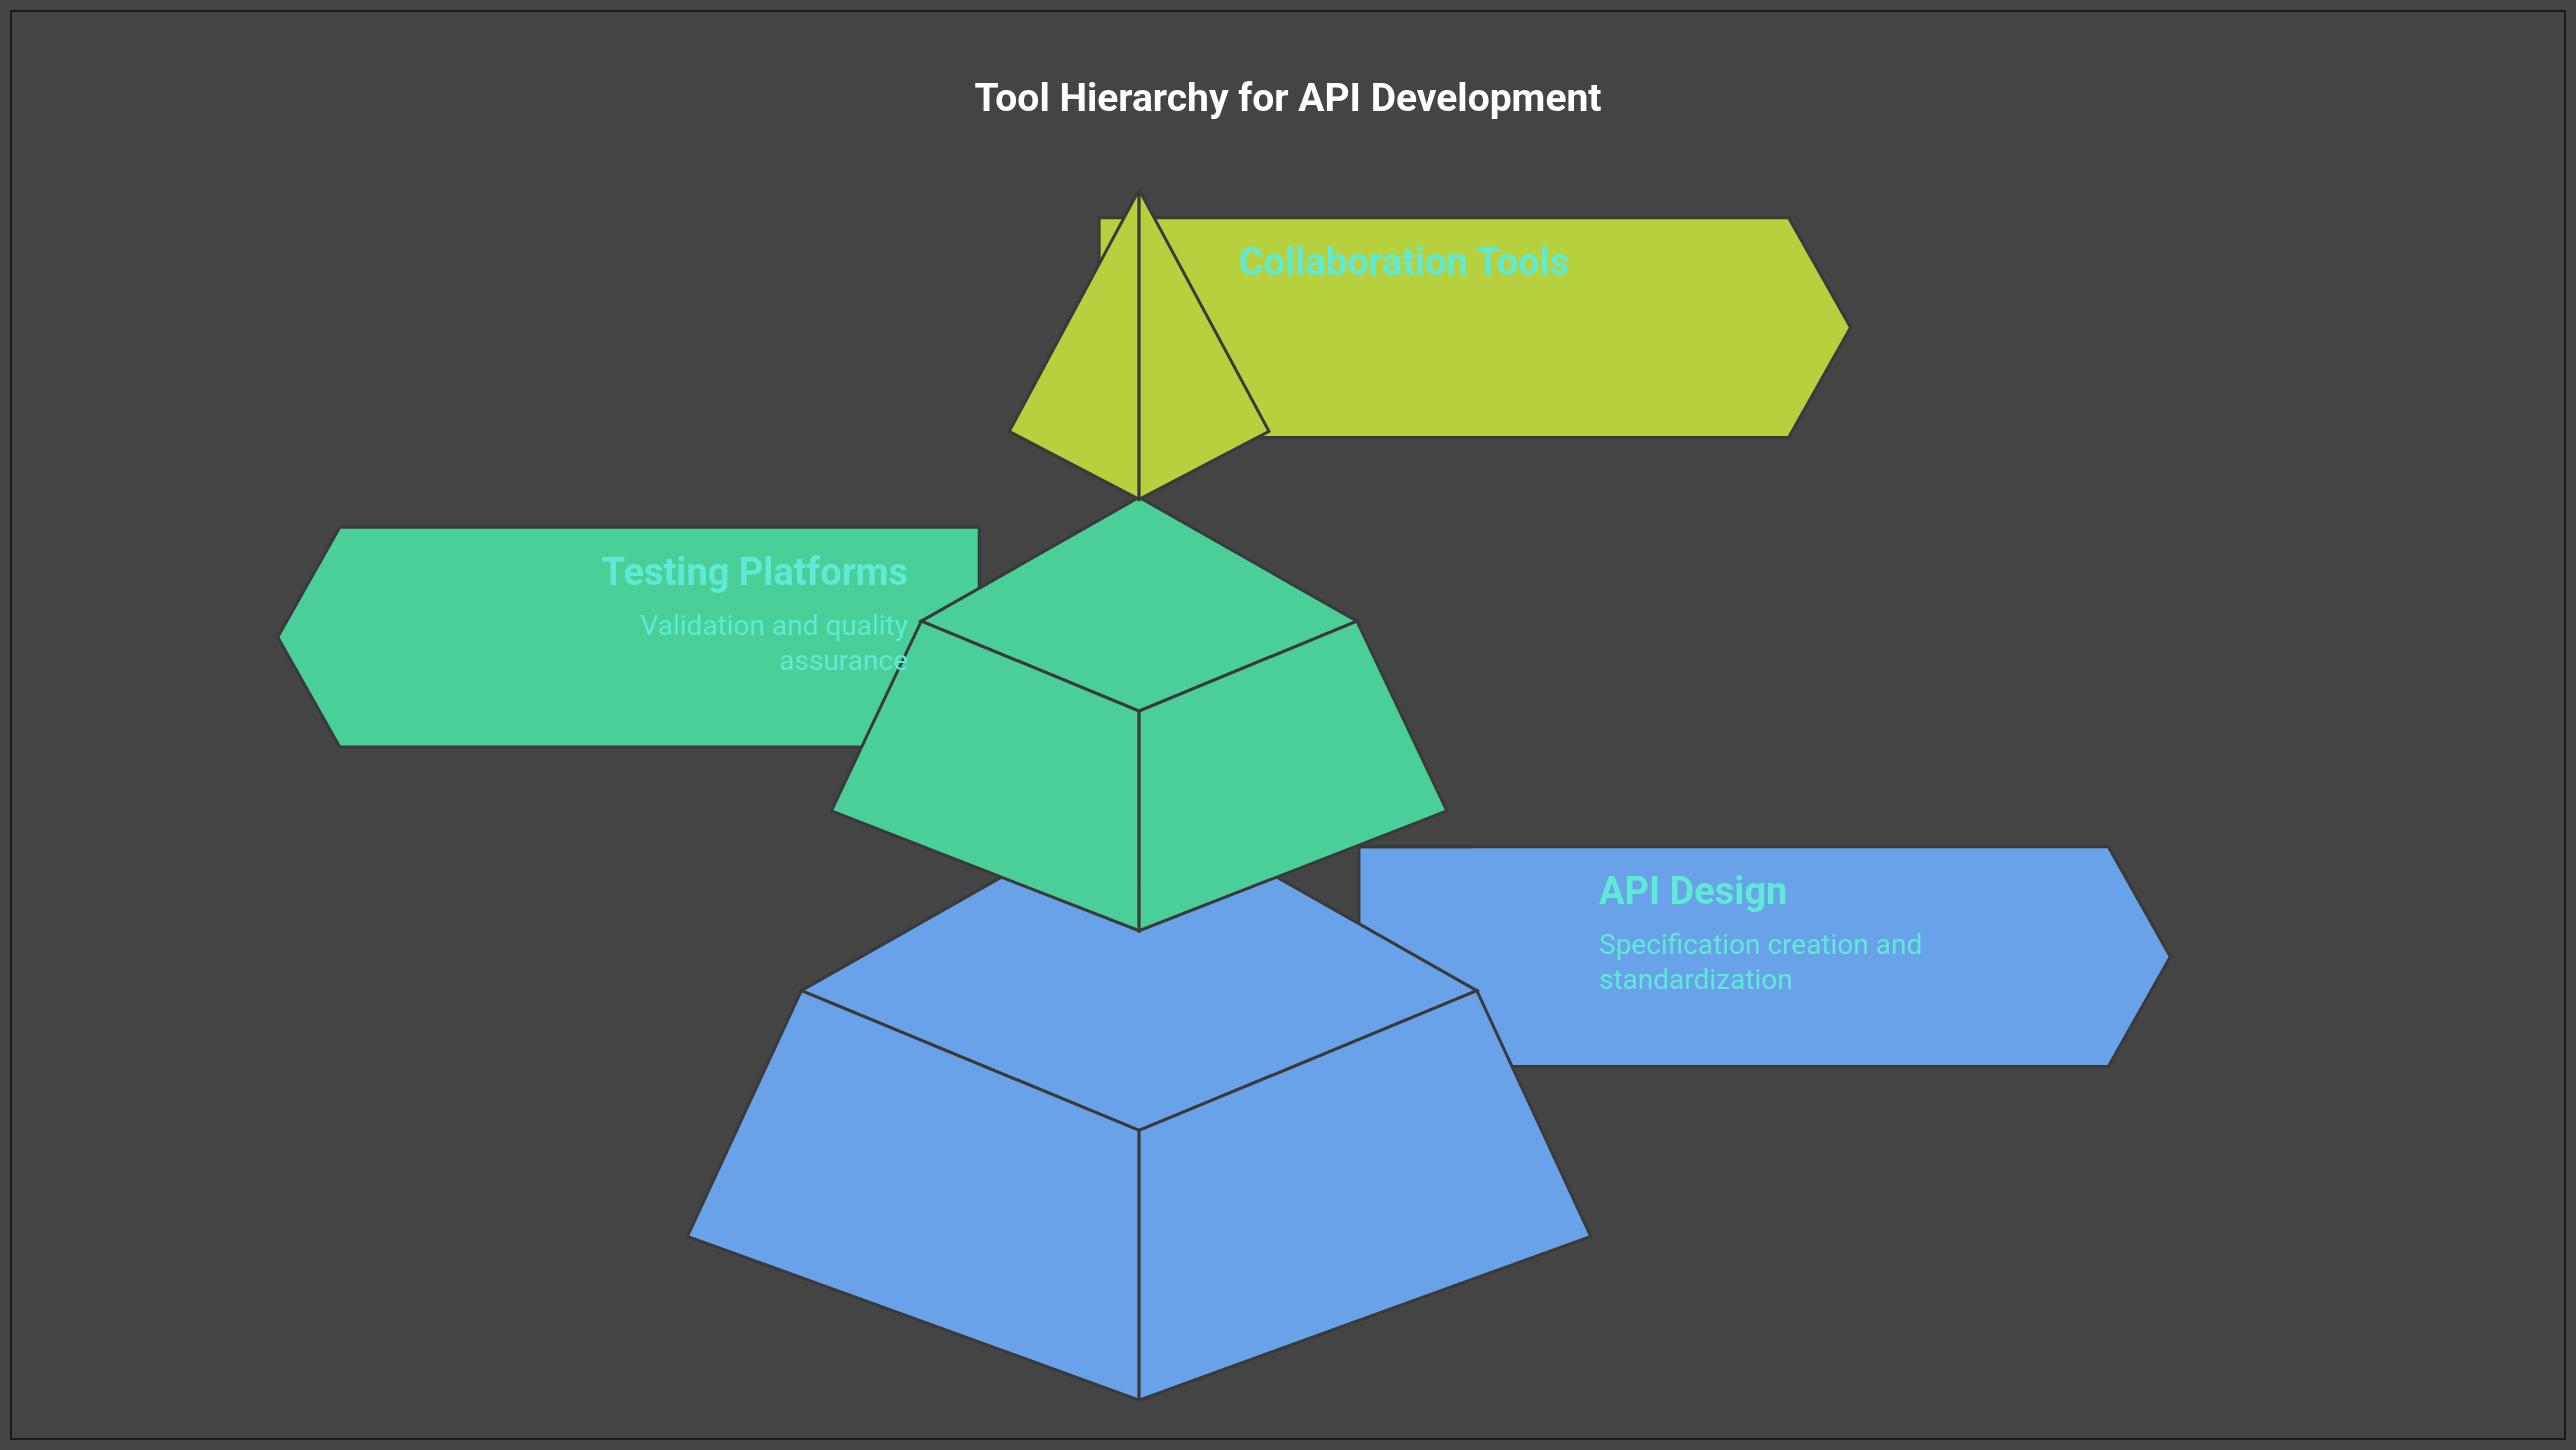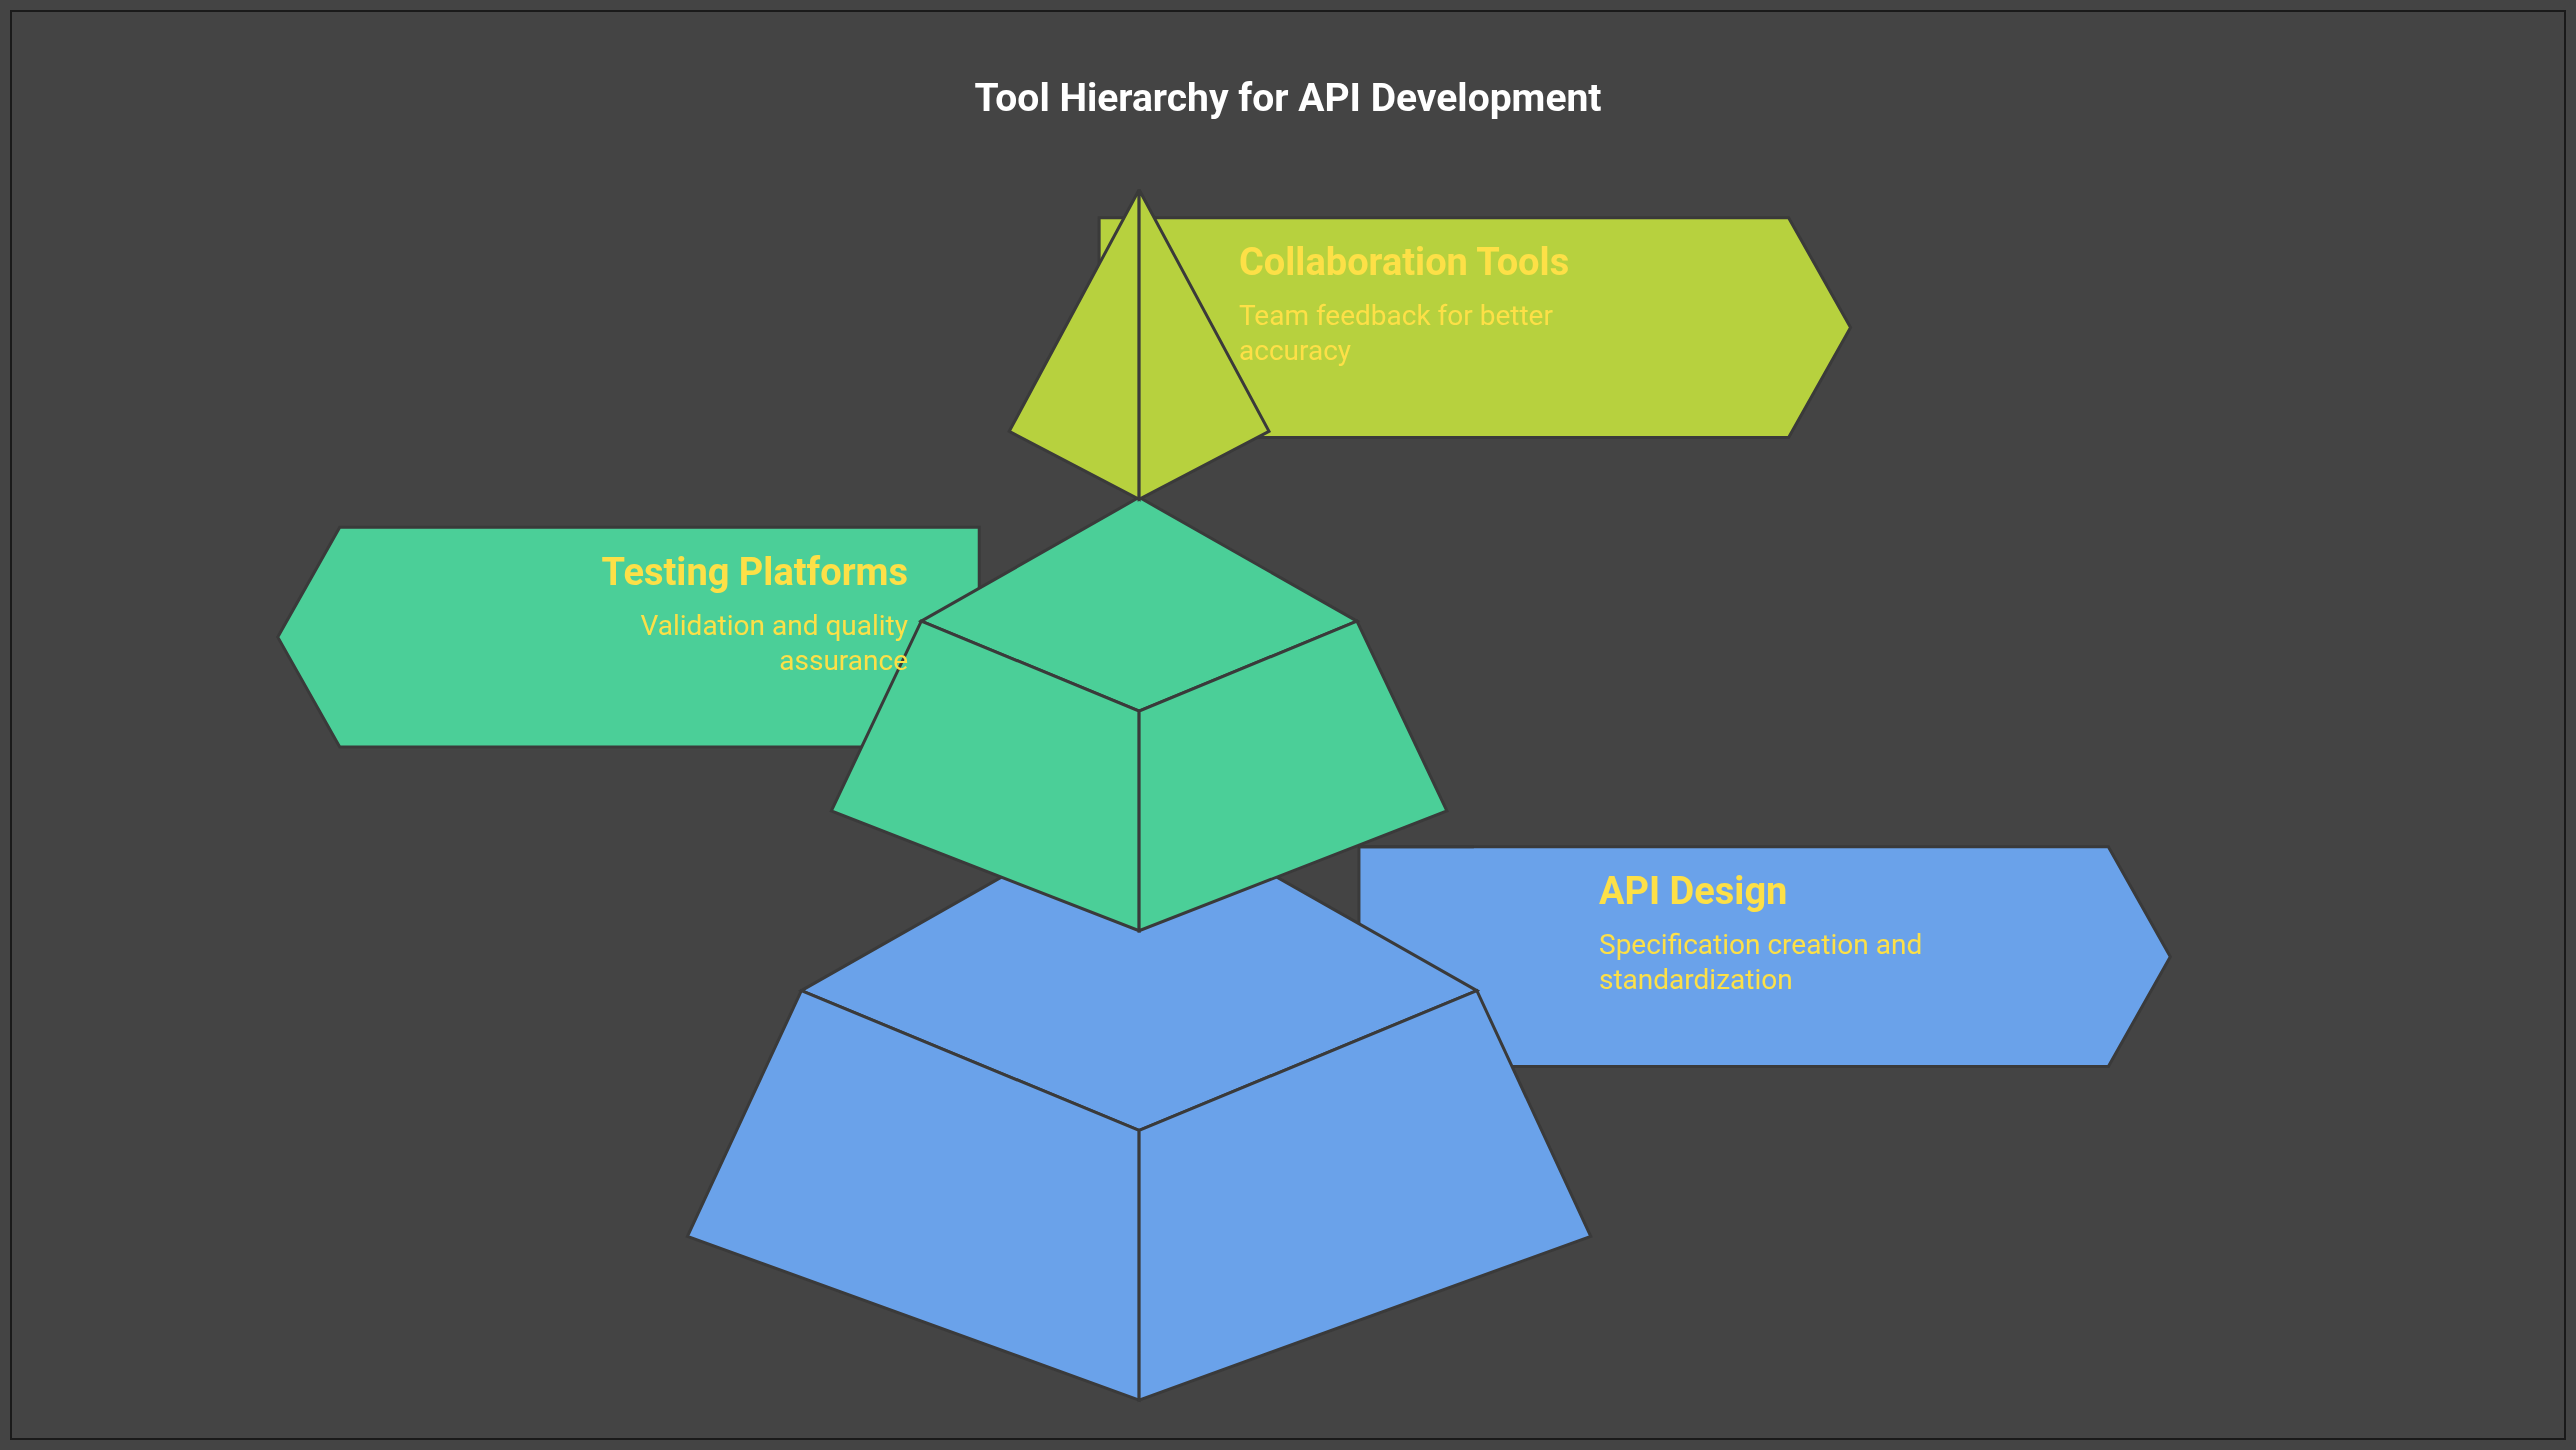--- a/index.html
+++ b/index.html
@@ -27,21 +27,21 @@
     margin-top: 23px;
   }
   .stage {
     position: absolute;
     inset: 0;
   }
   svg { position: absolute; inset: 0; width: 100%; height: 100%; }
 
   .callout {
     position: absolute;
-    color: #fde047;
+    color: #5eead4;
   }
   .callout .heading {
     font-size: 38px;
     font-weight: 700;
     margin-bottom: 14px;
   }
   .callout .desc {
     font-size: 28px;
     font-weight: 400;
     line-height: 1.25;
@@ -113,21 +113,20 @@
     <polygon points="1358,622 1448,812 1140,932 1140,712" fill="#4bcf98" stroke="#3a3a3a" stroke-width="3"></polygon>
 
     <polygon points="1140,190 1140,500 1010,432" fill="#b7d13e" stroke="#3a3a3a" stroke-width="3"></polygon>
     <polygon points="1140,190 1270,432 1140,500" fill="#b7d13e" stroke="#3a3a3a" stroke-width="3"></polygon>
 
     <line x1="1360" y1="848" x2="1475" y2="848" stroke="#3a3a3a" stroke-width="3"></line>
   </svg>
 
   <div class="callout c-top">
     <div class="heading">Collaboration Tools</div>
-    <div class="desc">Team feedback for better accuracy</div>
   </div>
   <div class="callout c-mid">
     <div class="heading">Testing Platforms</div>
     <div class="desc">Validation and quality assurance</div>
   </div>
   <div class="callout c-bot">
     <div class="heading">API Design</div>
     <div class="desc">Specification creation and standardization</div>
   </div>
 </div>

